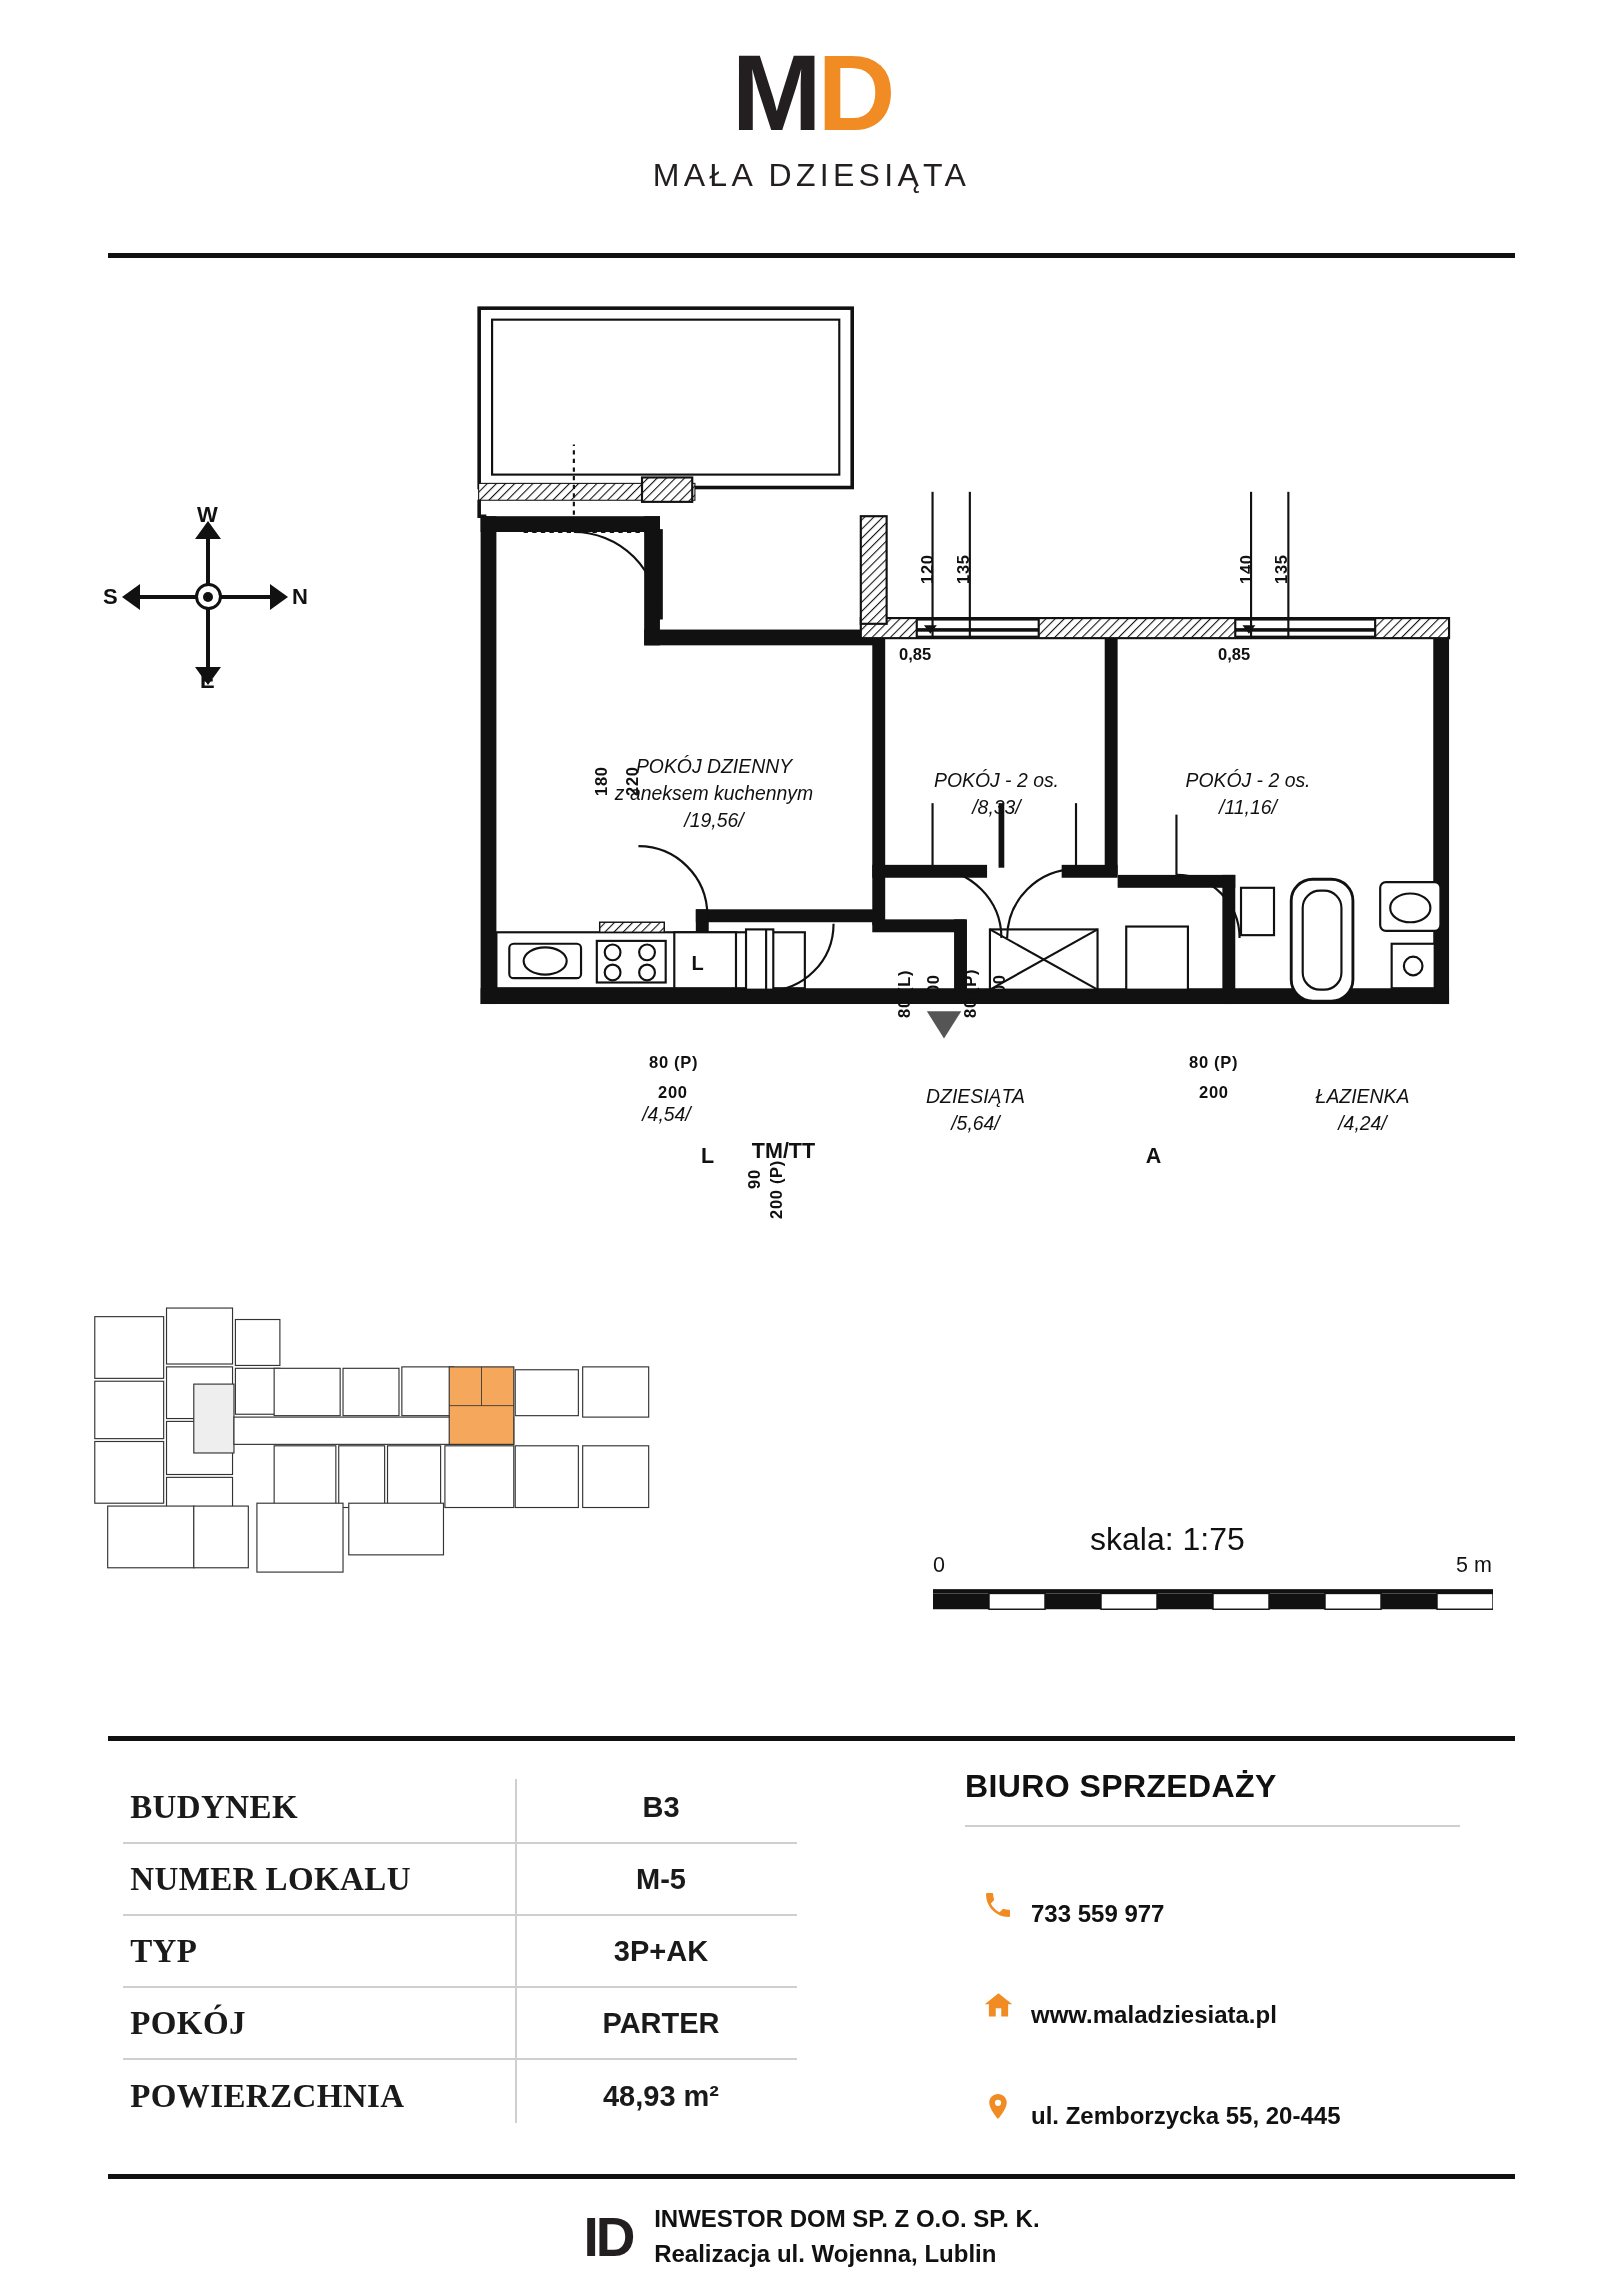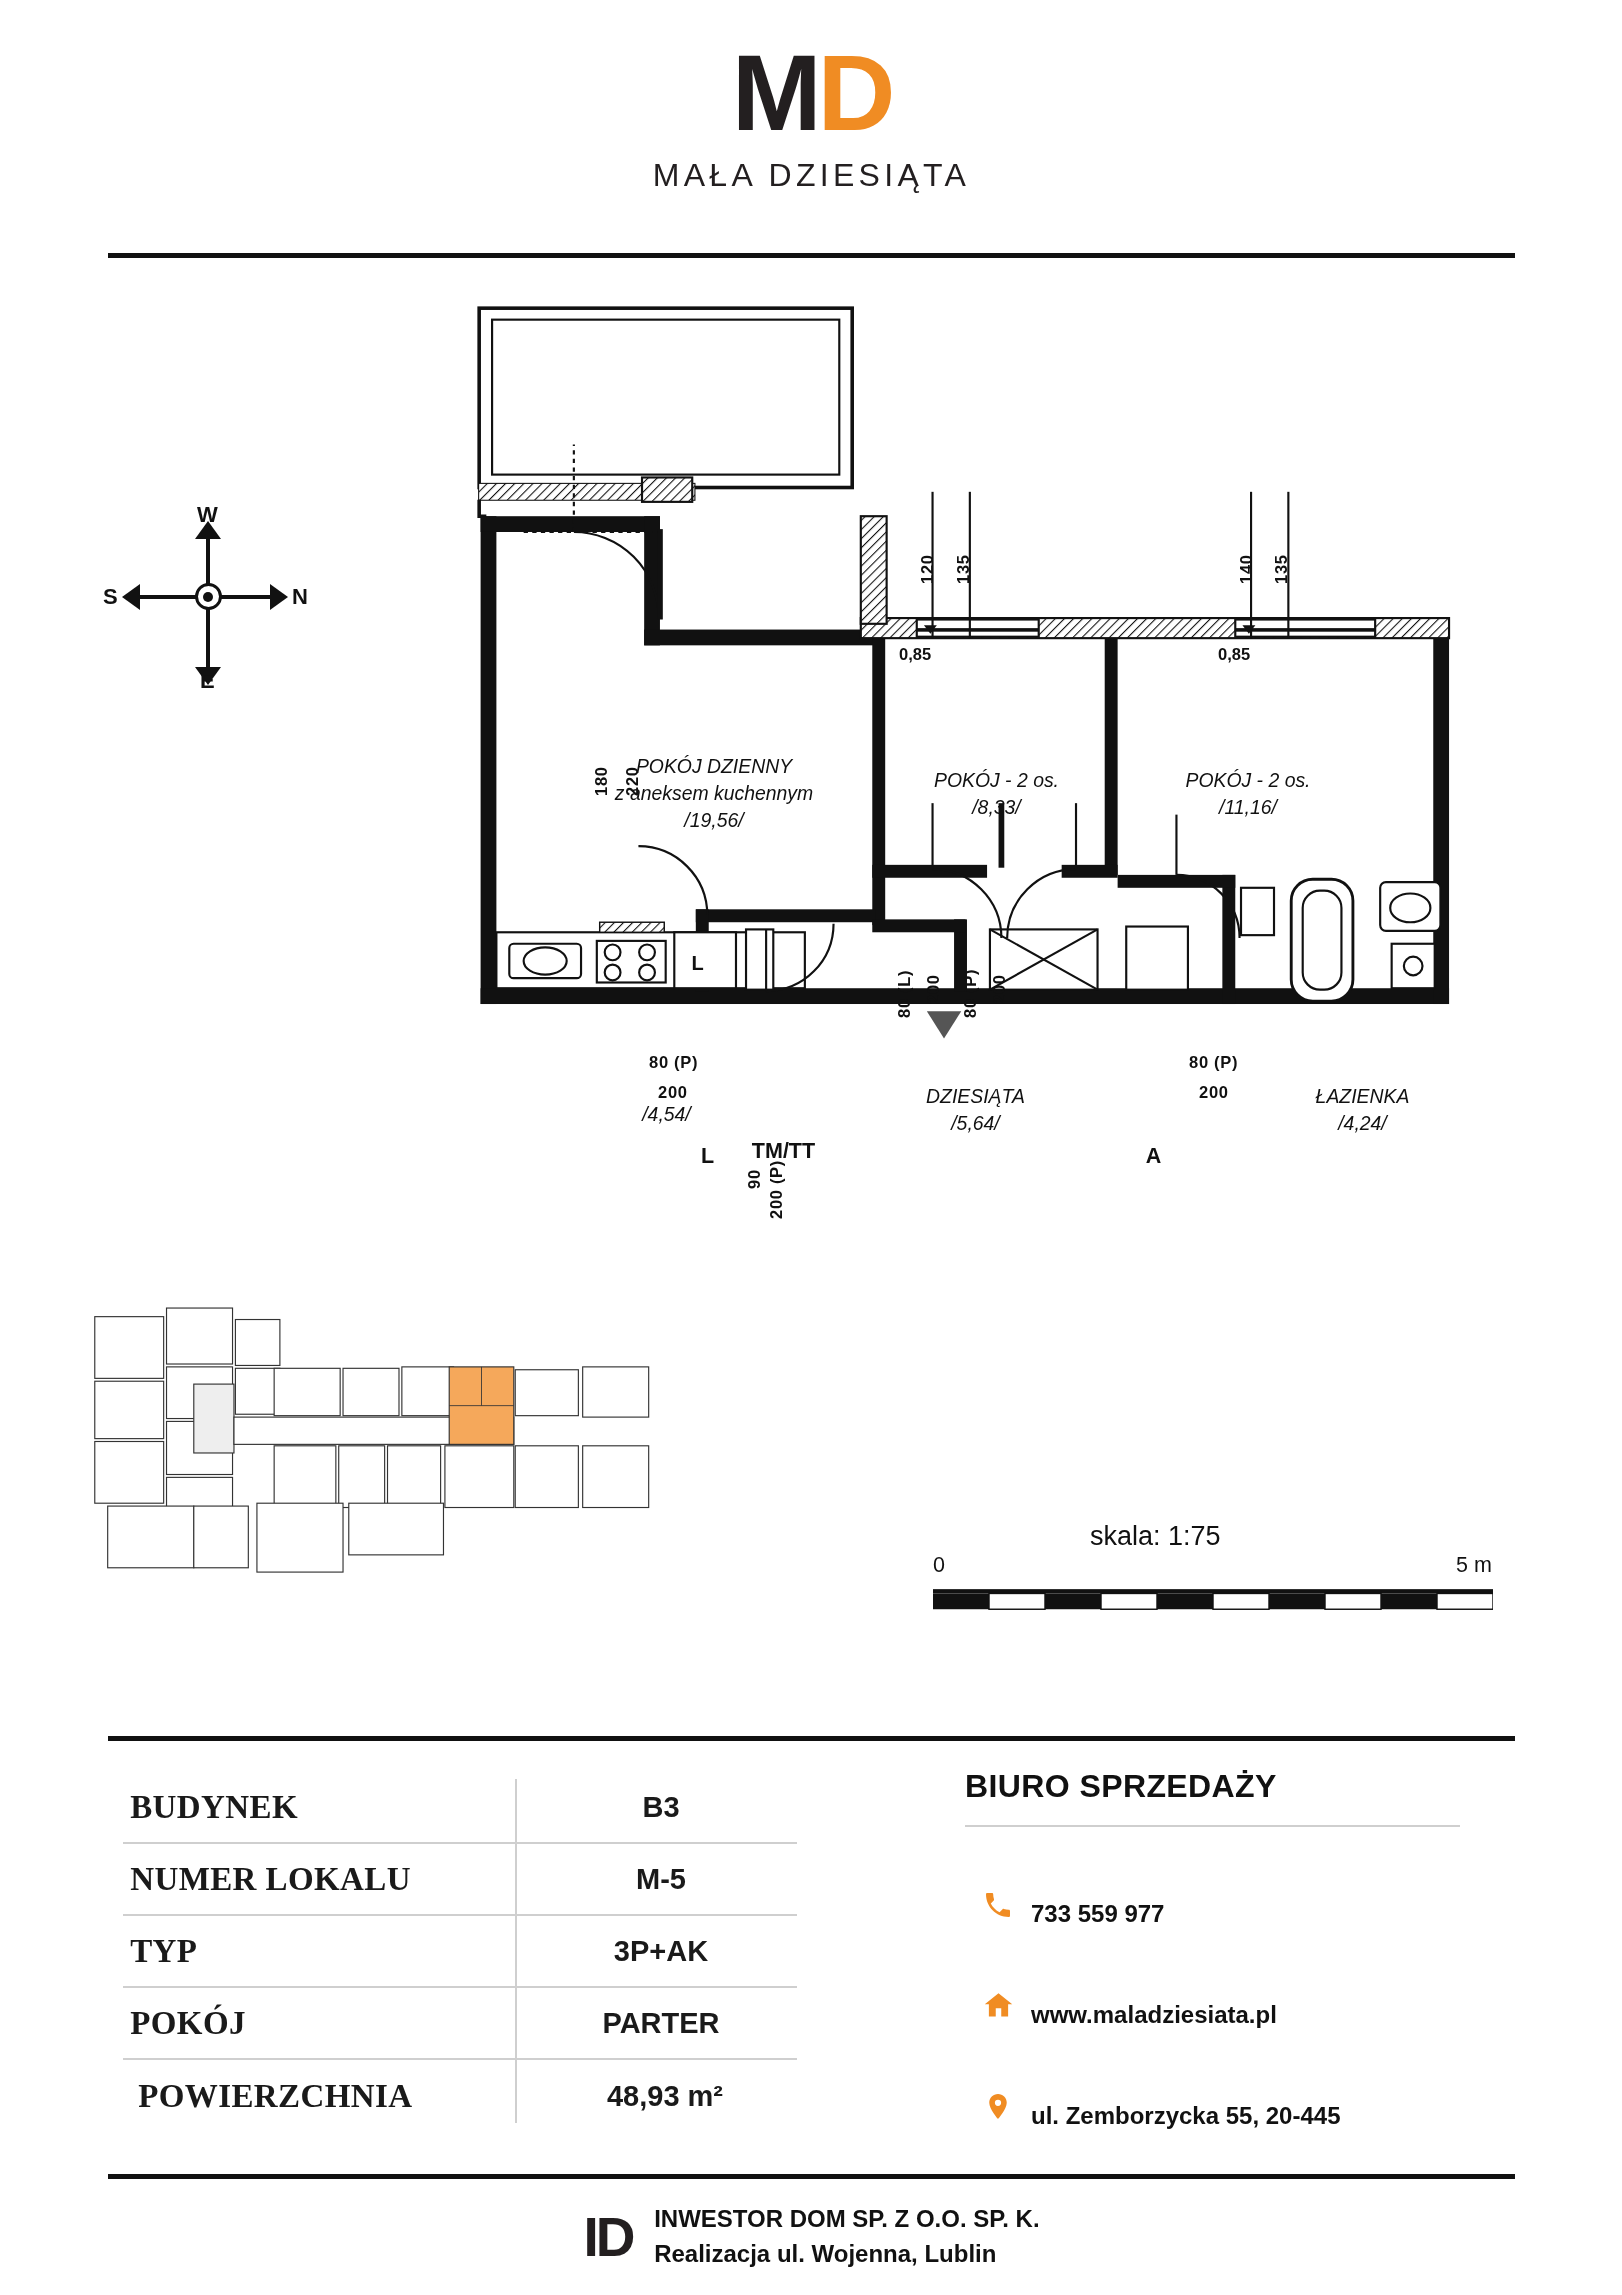--- a/index.html
+++ b/index.html
@@ -62,28 +62,28 @@
   .dim-v {
     position:absolute; font-size:16.5px; font-weight:bold; color:#111;
     writing-mode: vertical-rl; transform: rotate(180deg); letter-spacing:0.7px;
   }
   .dim-h { position:absolute; font-size:16.5px; color:#111; font-weight:bold; }
 
   
   .keyplan { position:absolute; left:86px; top:1298px; width:725px; height:287px; }
 
   
-  .scale-text { position:absolute; left:1090px; top:1521px; font-size:27px; color:#111; }
+  .scale-text { position:absolute; left:1090px; top:1521px; font-size:32px; color:#111; }
   .scalebar { position:absolute; left:933px; top:1589px; width:560px; height:21.5px; }
   .scale-end { position:absolute; top:1553px; font-size:21.5px; color:#111; }
 
   
   .info { position:absolute; left:123px; top:1772px; width:674px; }
   .info-row { display:flex; align-items:center; height:72px; border-bottom: 2.2px solid #cfcfcf; }
-  .info-row:last-child { border-bottom: none; margin-left: 8px; }
+  .info-row:last-child { border-bottom: none; }
   .info-key { width: 402px; font-size: 33px; font-weight: bold; letter-spacing:0.4px; padding-left: 7.2px; font-family: Liberation Serif, serif; }
   .info-val { flex:1; text-align:center; font-size:29px; font-weight:bold; }
   .vdiv { position:absolute; left:515px; top:1779px; width:2.2px; height:344px; background:#cfcfcf; }
 
   .contact { position:absolute; left:965px; top:1768px; width:545px; }
   .contact-title { font-size:32px; font-weight:bold; letter-spacing:0.4px; color:#111; }
   .contact-rule { margin-top:20px; width:495px; height:2.2px; background:#cfcfcf; }
   .c-row { display:flex; align-items:flex-end; height:69px;margin-top:32px; }
   .c-icon { width:66px; text-align:center; color:#F08C23; font-size:29px; }
   .c-text { font-size:24px; font-weight:bold; color:#111; }

